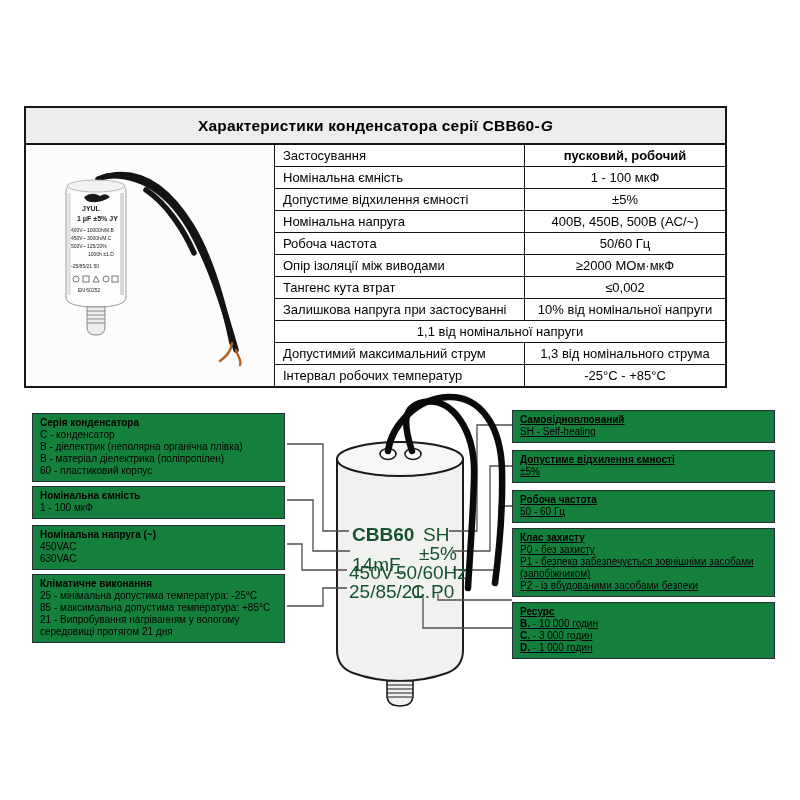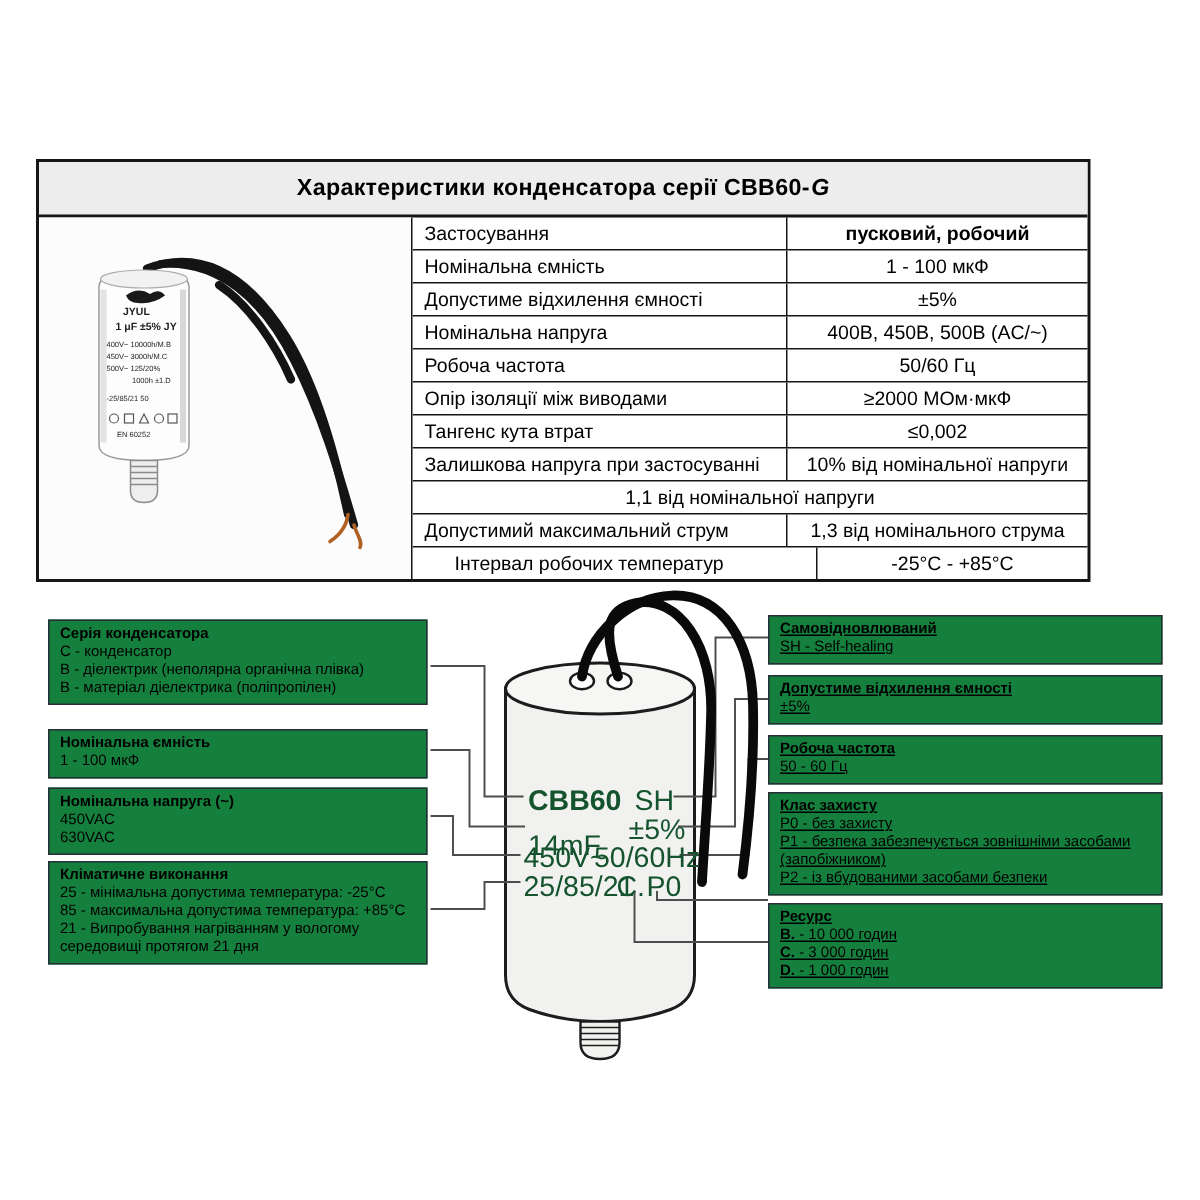--- a/index.html
+++ b/index.html
@@ -15,21 +15,21 @@
   .spec-title{
     height:35px;flex:0 0 35px;background:#ededed;border-bottom:2px solid #161616;
     display:flex;align-items:center;justify-content:center;
     font-weight:bold;font-size:15.5px;letter-spacing:.2px;
   }
   .spec-title .series-letter{font-style:italic;margin-left:1px;}
   .spec-body{flex:1;display:flex;min-height:0;}
   .photo-cell{width:248px;flex:0 0 248px;border-right:1px solid #161616;position:relative;background:#fcfcfc;}
   .rows{flex:1;display:flex;flex-direction:column;}
   .srow{flex:1;display:flex;border-bottom:1px solid #161616;font-size:13px;min-height:0;}
-  .srow:last-child{border-bottom:none;margin-left:20px;}
+  .srow:last-child{border-bottom:none;}
   .cell-name{width:250px;flex:0 0 250px;border-right:1px solid #161616;display:flex;align-items:center;
     padding-left:8px;box-sizing:border-box;}
   .cell-value{flex:1;display:flex;align-items:center;justify-content:center;text-align:center;padding:0 4px;}
   .bold{font-weight:bold;}
   
   .callout{
     position:absolute;background:#15803d;border:1.5px solid #262e38;box-sizing:border-box;
     padding:3px 7px 4px 7px;font-size:10px;line-height:1.21;z-index:1;
   }
   .callout .hd{font-weight:bold;display:block;}
@@ -148,20 +148,21 @@
       </div>
     </div>
   </div>
 </section>
 
 <div class="callout cl-left" style="top:413px;">
   <span class="hd">Серія конденсатора</span>
   <span class="ln">C - конденсатор</span>
   <span class="ln">B - діелектрик (неполярна органічна плівка)</span>
   <span class="ln">B - матеріал діелектрика (поліпропілен)</span>
+  <span class="ln">60 - пластиковий корпус</span>
 </div>
 <div class="callout cl-left" style="top:486px;">
   <span class="hd">Номінальна ємність</span>
   <span class="ln">1 - 100 мкФ</span>
 </div>
 <div class="callout cl-left" style="top:525px;">
   <span class="hd">Номінальна напруга (~)</span>
   <span class="ln">450VAC</span>
   <span class="ln">630VAC</span>
 </div>

